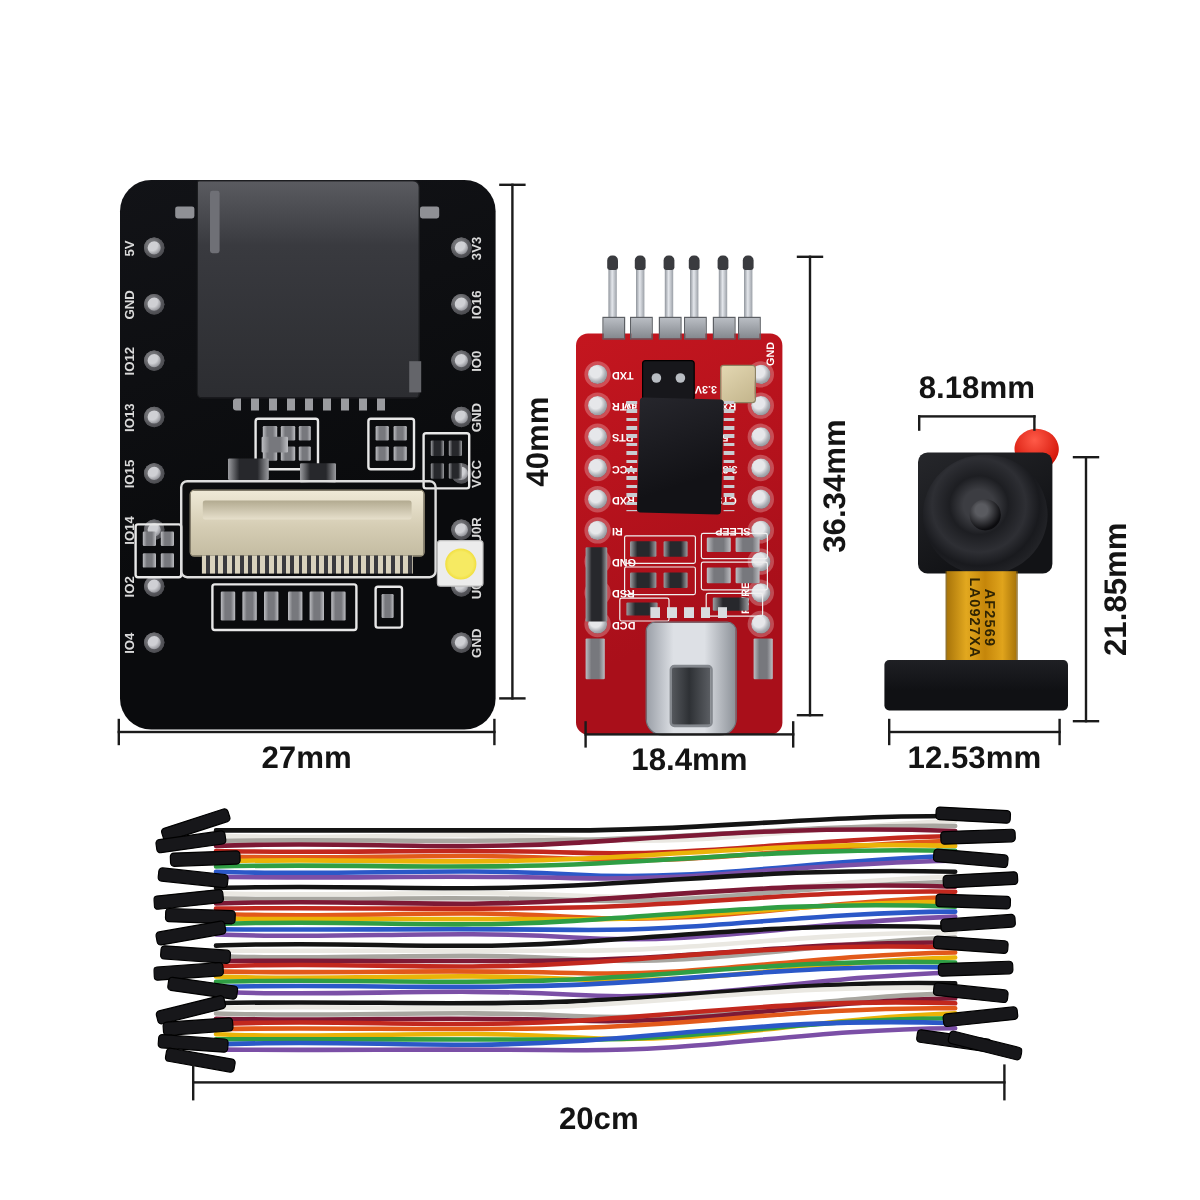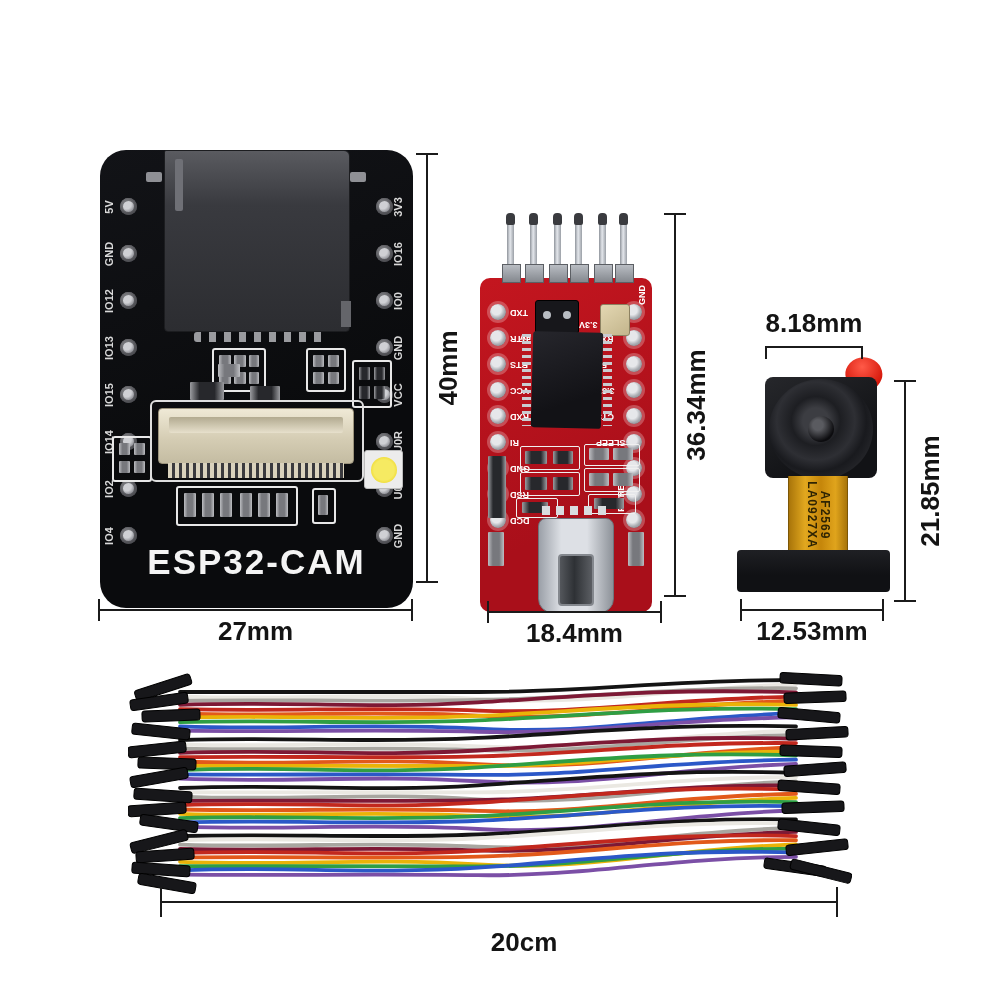--- a/index.html
+++ b/index.html
@@ -204,21 +204,20 @@
       <div class="smd" style="left:62px; top:5px; width:12px; height:24px;"></div>
       <div class="smd" style="left:80px; top:5px; width:12px; height:24px;"></div>
       <div class="smd" style="left:98px; top:5px; width:12px; height:24px;"></div>
     </div>
     <div class="smd-box" style="left:212px; top:338px; width:20px; height:32px;">
       <div class="smd" style="left:4px; top:5px; width:10px; height:20px;"></div>
     </div>
 
     <div class="led"></div>
 
-    <div class="esp32-title">ESP32-CAM</div>
   </div>
 
   <div id="ftdi-header"></div>
   <div class="ftdi">
     <div id="ftdi-pins">
         <div class="f-hole" style="left: 10px; top: 26px;"></div>
         <div class="f-hole" style="left: 146px; top: 26px;"></div>
         <div class="f-label" style="left: 30px; top: 30px;">TXD</div>
         <div class="f-hole" style="left: 10px; top: 52px;"></div>
         <div class="f-hole" style="left: 146px; top: 52px;"></div>
@@ -411,21 +410,21 @@
 
   <div class="dim-h" style="left:740px; top:609px; width:144px;">
     <span class="tick-v left"></span>
       <span class="tick-v right"></span>
     <span class="dim-label-h">12.53mm</span>
   </div>
 
   <div class="dim-h tall" style="left:160px; top:901px; width:678px;">
     <span class="tick-v left"></span>
       <span class="tick-v right"></span>
-    <span class="dim-label-h" style="top:26px;margin-left:25px;">20cm</span>
+    <span class="dim-label-h" style="top:16px;">20cm</span>
   </div>
 
 <div class="abs" style="left: 480px; top: 0px;">
       <div class="hdr-pin" style="left: 27px; top: 222px; height: 58px;"></div>
       <div class="hdr-base" style="left: 22px; top: 264px;"></div>
       <div class="hdr-pin" style="left: 50px; top: 222px; height: 58px;"></div>
       <div class="hdr-base" style="left: 45px; top: 264px;"></div>
       <div class="hdr-pin" style="left: 74px; top: 222px; height: 58px;"></div>
       <div class="hdr-base" style="left: 69px; top: 264px;"></div>
       <div class="hdr-pin" style="left: 95px; top: 222px; height: 58px;"></div>

